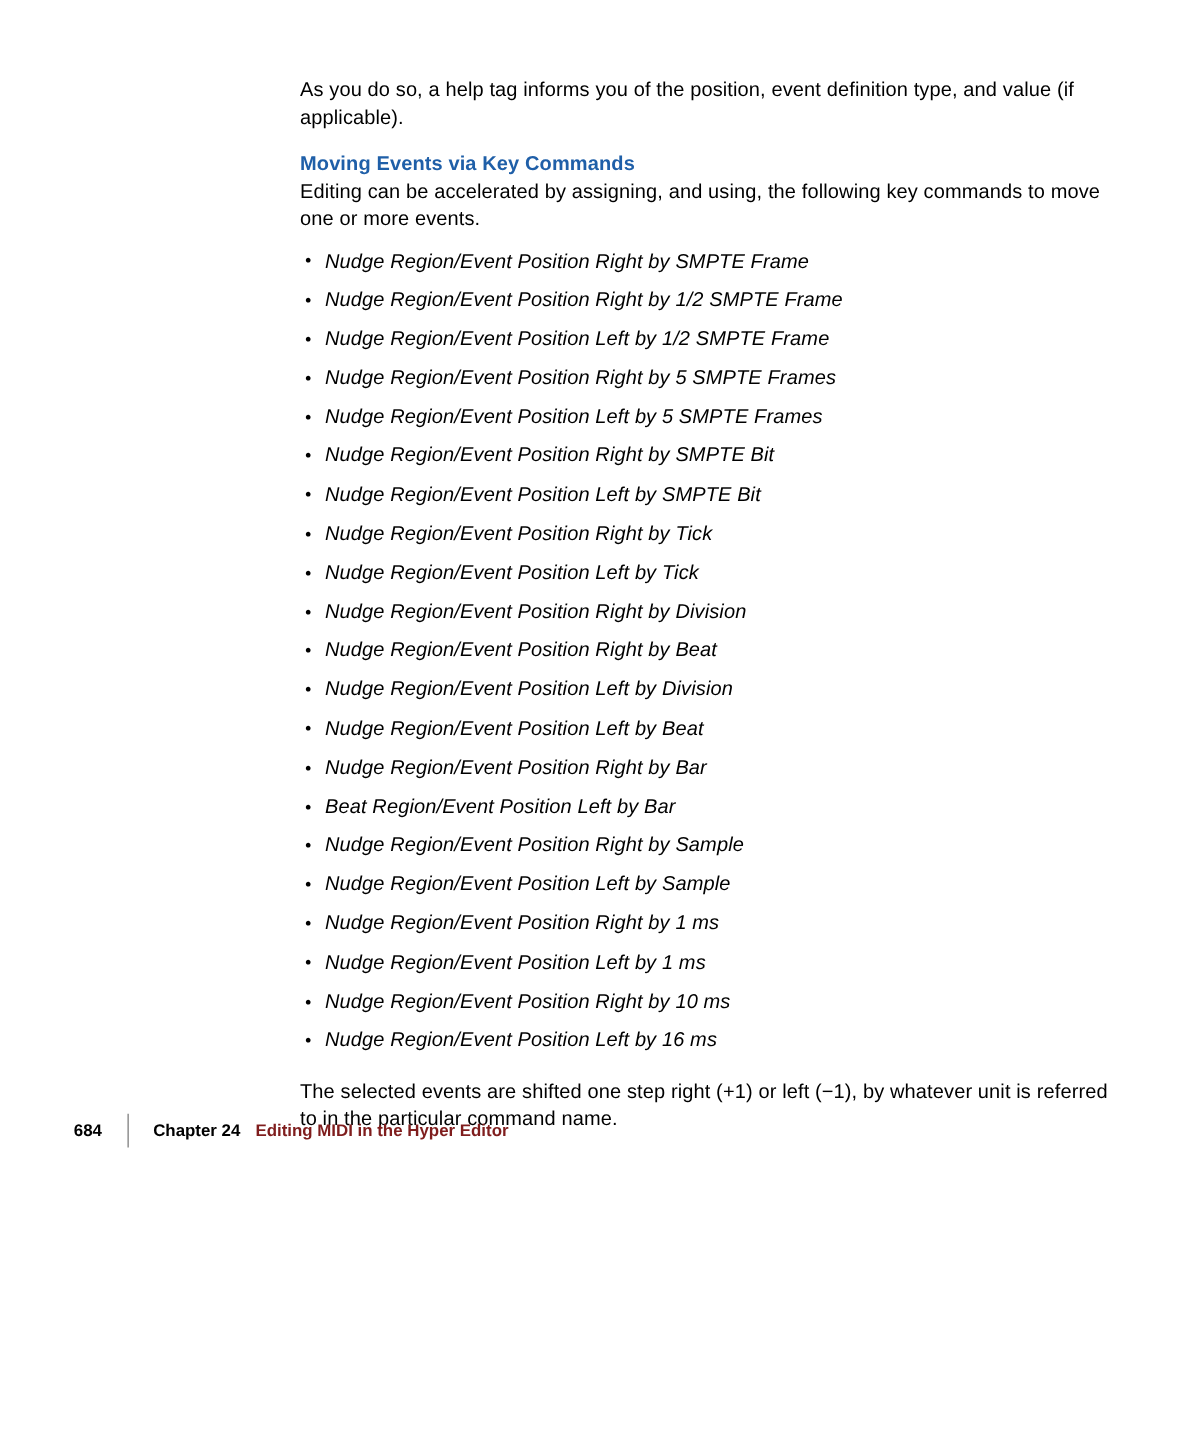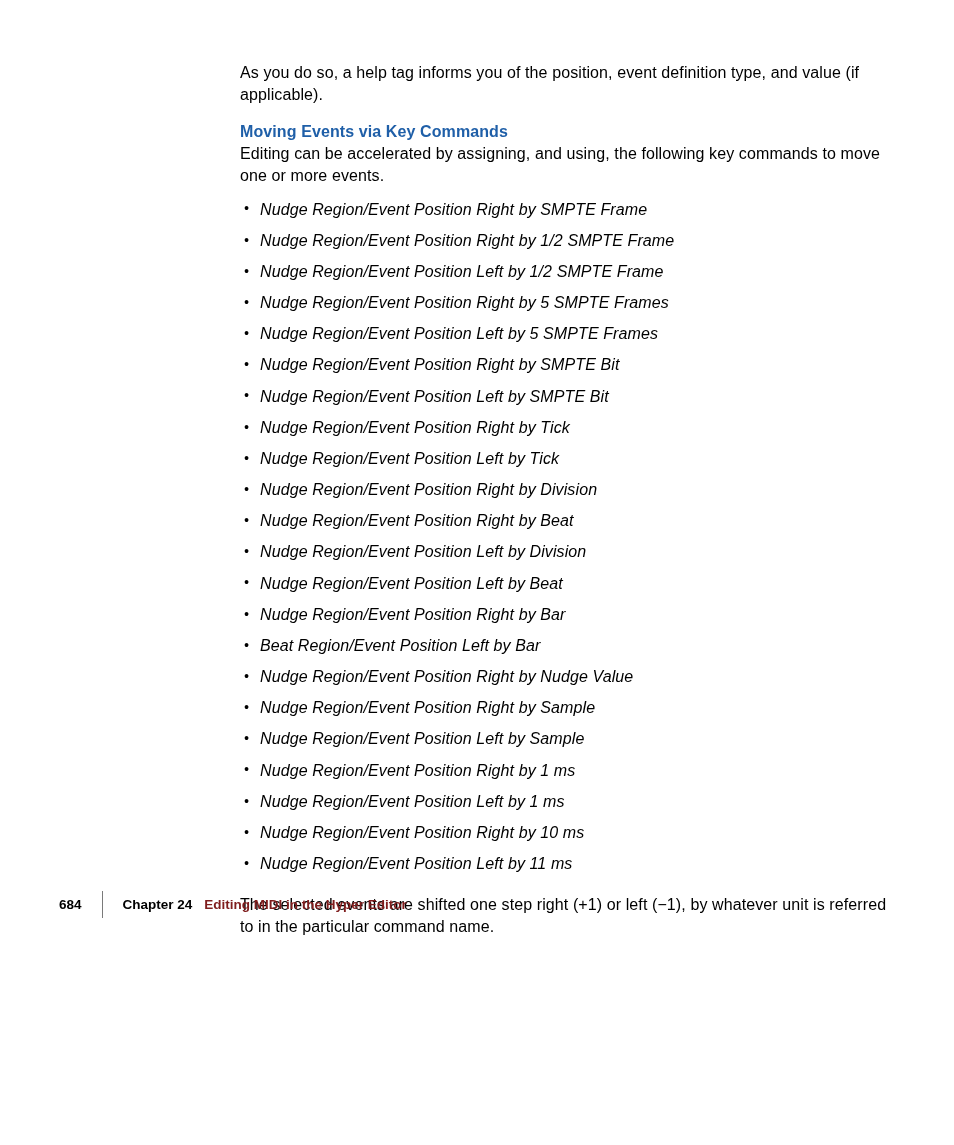--- a/index.html
+++ b/index.html
@@ -103,27 +103,26 @@
     <li>Nudge Region/Event Position Right by SMPTE Bit</li>
     <li>Nudge Region/Event Position Left by SMPTE Bit</li>
     <li>Nudge Region/Event Position Right by Tick</li>
     <li>Nudge Region/Event Position Left by Tick</li>
     <li>Nudge Region/Event Position Right by Division</li>
     <li>Nudge Region/Event Position Right by Beat</li>
     <li>Nudge Region/Event Position Left by Division</li>
     <li>Nudge Region/Event Position Left by Beat</li>
     <li>Nudge Region/Event Position Right by Bar</li>
     <li>Beat Region/Event Position Left by Bar</li>
-    <li>Nudge Region/Event Position Right by Nudge Value</li>
     <li>Nudge Region/Event Position Right by Sample</li>
     <li>Nudge Region/Event Position Left by Sample</li>
     <li>Nudge Region/Event Position Right by 1 ms</li>
     <li>Nudge Region/Event Position Left by 1 ms</li>
     <li>Nudge Region/Event Position Right by 10 ms</li>
-    <li>Nudge Region/Event Position Left by 11 ms</li>
+    <li>Nudge Region/Event Position Left by 16 ms</li>
   </ul>
 
   <p class="body-text">The selected events are shifted one step right (+1) or left (−1), by whatever unit is referred to in the particular command name.</p>
 
   <div class="footer">
     <span class="pn">684</span>
     <span class="divider"></span>
     <span class="chap">Chapter 24</span>
     <span class="title">Editing MIDI in the Hyper Editor</span>
   </div>

